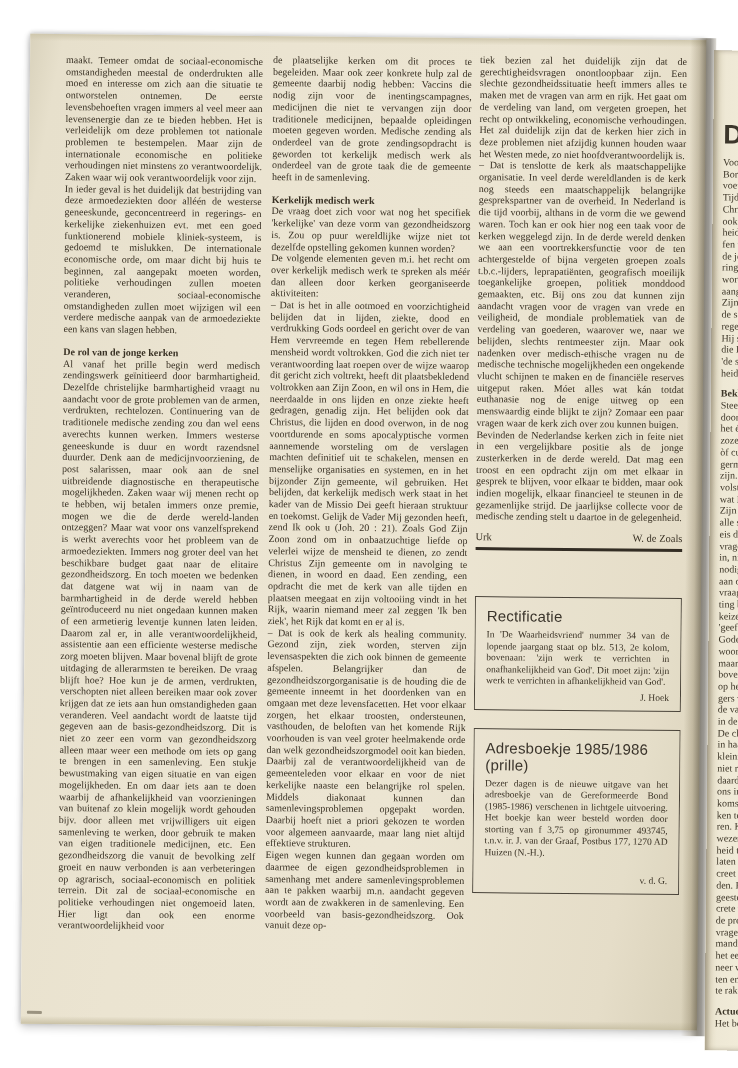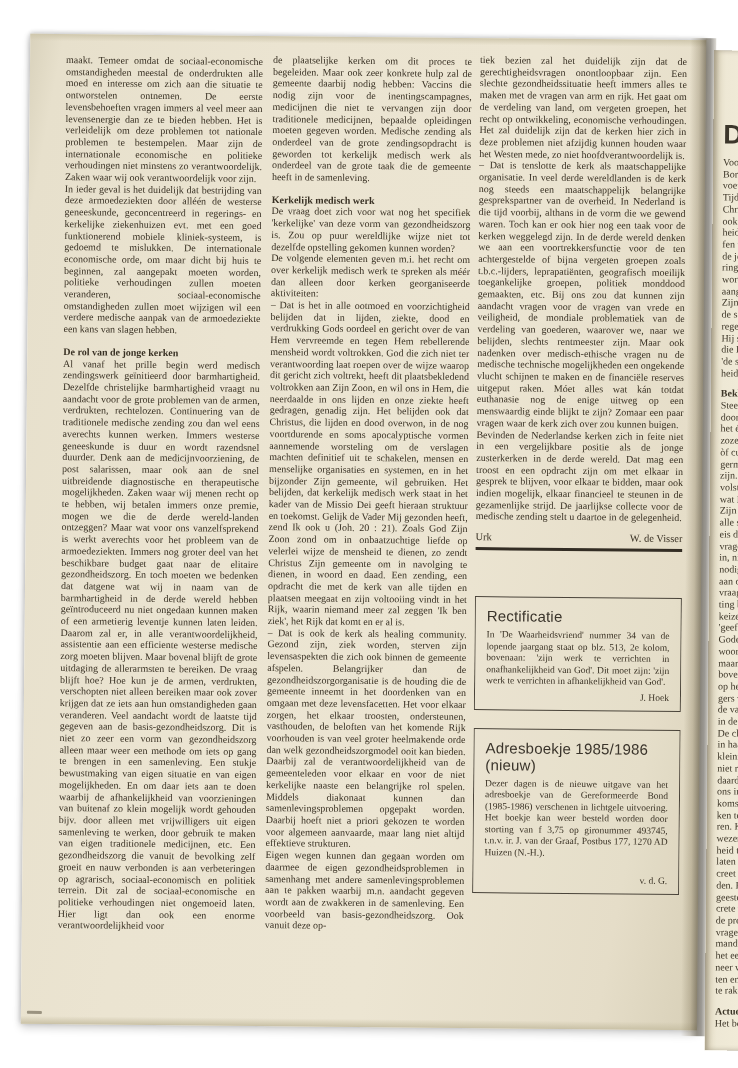--- a/index.html
+++ b/index.html
@@ -104,34 +104,34 @@
 
     <div class="col col3">
       <div>
           <div class="blk-p">tiek bezien zal het duidelijk zijn dat de gerechtigheidsvragen onontloopbaar zijn. Een slechte gezondheidssituatie heeft immers alles te maken met de vragen van arm en rijk. Het gaat om de verdeling van land, om vergeten groepen, het recht op ontwikkeling, economische verhoudingen. Het zal duidelijk zijn dat de kerken hier zich in deze problemen niet afzijdig kunnen houden waar het Westen mede, zo niet hoofdverantwoordelijk is.</div>
           <div class="blk-p">– Dat is tenslotte de kerk als maatschappelijke organisatie. In veel derde wereldlanden is de kerk nog steeds een maatschappelijk belangrijke gesprekspartner van de overheid. In Nederland is die tijd voorbij, althans in de vorm die we gewend waren. Toch kan er ook hier nog een taak voor de kerken weggelegd zijn. In de derde wereld denken we aan een voortrekkersfunctie voor de ten achtergestelde of bijna vergeten groepen zoals t.b.c.-lijders, leprapatiënten, geografisch moeilijk toegankelijke groepen, politiek monddood gemaakten, etc. Bij ons zou dat kunnen zijn aandacht vragen voor de vragen van vrede en veiligheid, de mondiale problematiek van de verdeling van goederen, waarover we, naar we belijden, slechts rentmeester zijn. Maar ook nadenken over medisch-ethische vragen nu de medische technische mogelijkheden een ongekende vlucht schijnen te maken en de financiële reserves uitgeput raken. Móet alles wat kán totdat euthanasie nog de enige uitweg op een menswaardig einde blijkt te zijn? Zomaar een paar vragen waar de kerk zich over zou kunnen buigen.</div>
           <div class="blk-p">Bevinden de Nederlandse kerken zich in feite niet in een vergelijkbare positie als de jonge zusterkerken in de derde wereld. Dat mag een troost en een opdracht zijn om met elkaar in gesprek te blijven, voor elkaar te bidden, maar ook indien mogelijk, elkaar financieel te steunen in de gezamenlijke strijd. De jaarlijkse collecte voor de medische zending stelt u daartoe in de gelegenheid.</div>
         </div>
 
       <div class="byline">
         <span>Urk</span>
-        <span>W. de Visser</span>
+        <span>W. de Zoals</span>
       </div>
       <div class="rule-thick"></div>
 
       <div class="side-box">
         <h3 class="box-title">Rectificatie</h3>
         <p class="box-body">In 'De Waarheidsvriend' nummer 34 van de lopende jaargang staat op blz. 513, 2e kolom, bovenaan: 'zijn werk te verrichten in onafhankelijkheid van God'. Dit moet zijn: 'zijn werk te verrichten in afhankelijkheid van God'.</p>
         <div class="box-sig">J. Hoek</div>
       </div>
 
       <div class="side-box second">
         <h3 class="box-title">
           <span>Adresboekje 1985/1986</span><br>
-          <span>(nieuw)</span>
+          <span>(prille)</span>
         </h3>
         <p class="box-body">Dezer dagen is de nieuwe uitgave van het adresboekje van de Gereformeerde Bond (1985-1986) verschenen in lichtgele uitvoering. Het boekje kan weer besteld worden door storting van f 3,75 op gironummer 493745, t.n.v. ir. J. van der Graaf, Postbus 177, 1270 AD Huizen (N.-H.).</p>
         <div class="box-sig gap">v. d. G.</div>
       </div>
     </div>
 
     <div class="page-mark"></div>
   </div>
 
   <div class="curl"></div>

